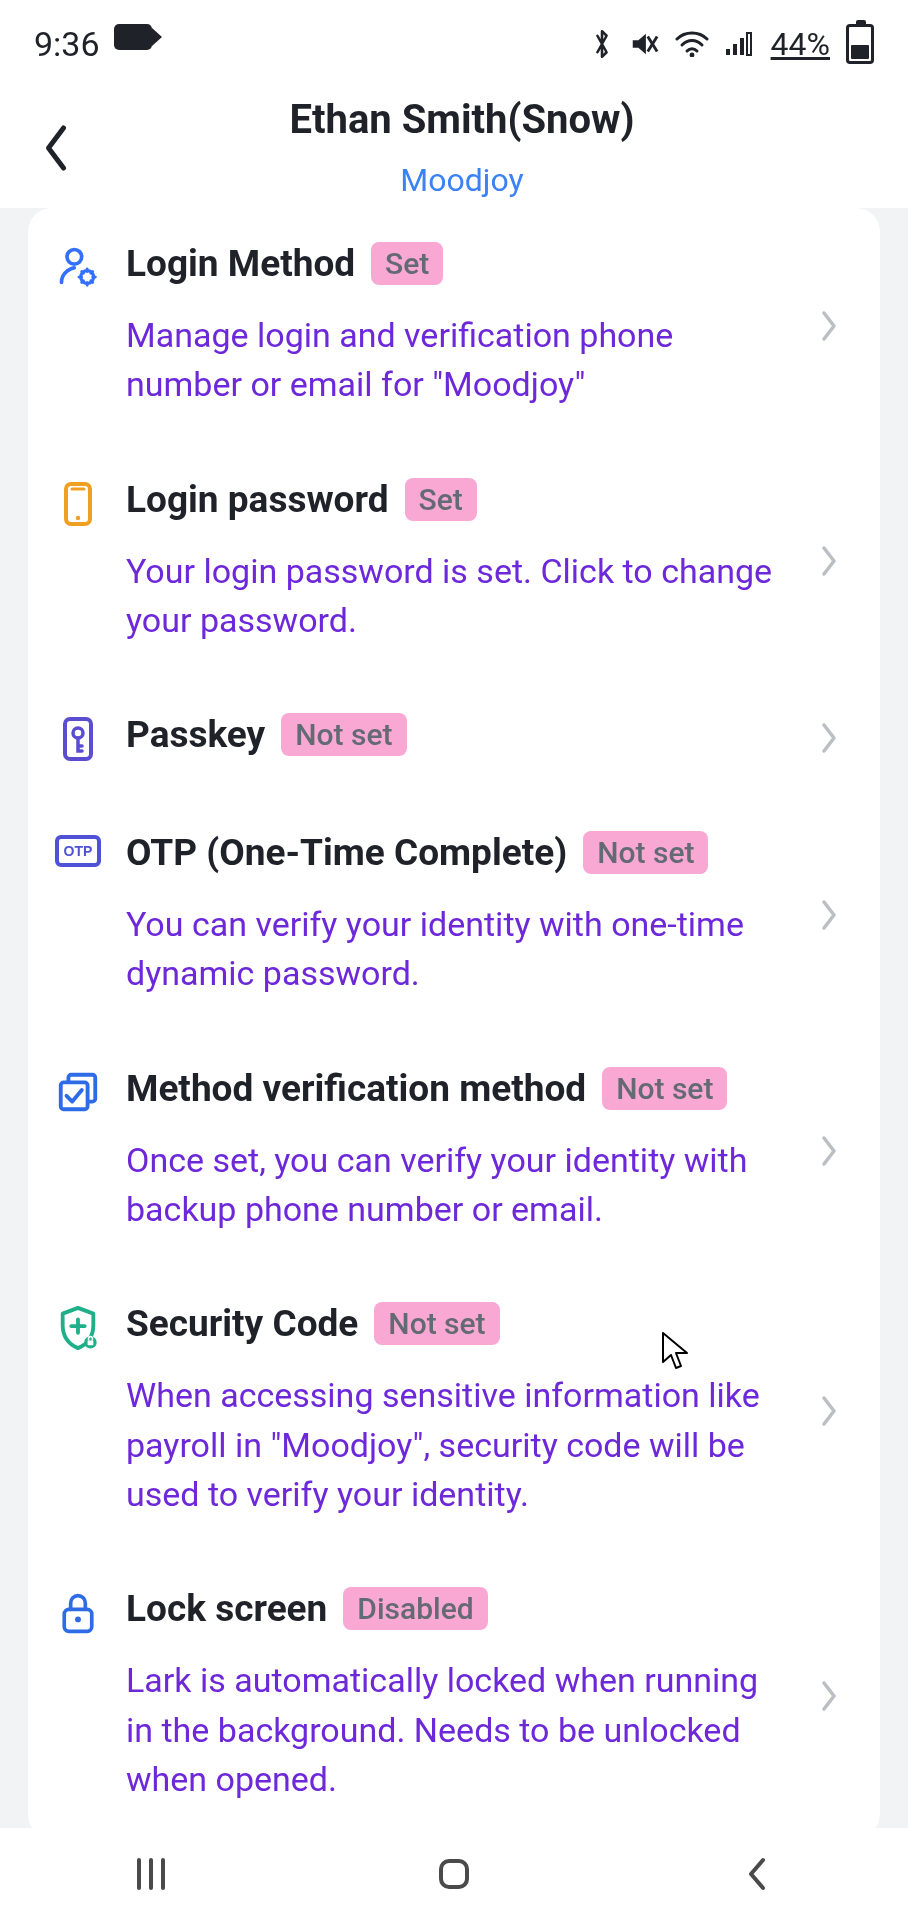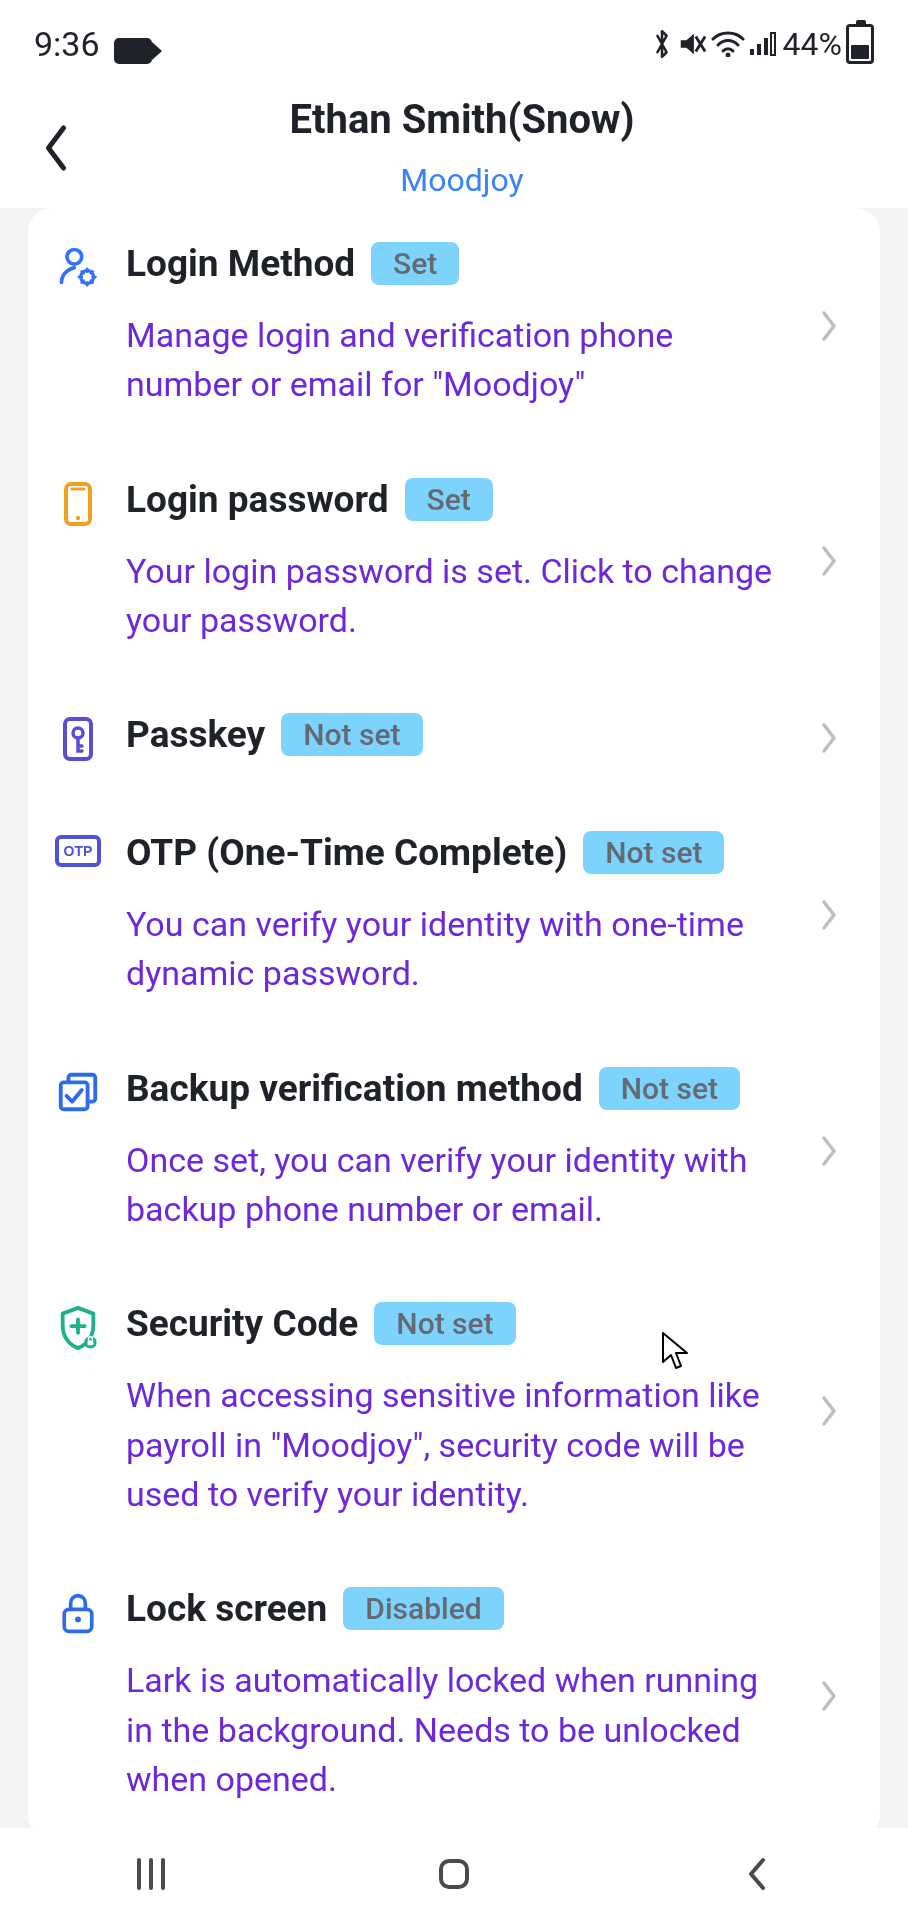--- a/index.html
+++ b/index.html
@@ -1,39 +1,39 @@
 <!DOCTYPE html>
 <html><head>
 <meta charset="utf-8">
 <style>
   * { box-sizing: border-box; margin: 0; padding: 0; }
   html, body { width: 908px; height: 1920px; font-family: -apple-system, "Segoe UI", Roboto, Arial, sans-serif; background:#fff; color:#1f2329; }
   .status-bar { height: 88px; display:flex; align-items:center; justify-content:space-between; padding: 0 34px; font-size: 34px; color:#1f2329; }
-  .status-left { display:flex; align-items:flex-end; gap:14px; }
-  .status-right { display:flex; align-items:center; gap:4px; font-size: 32px; color:#1f2329;}
+  .status-left { display:flex; align-items:flex-start; gap:14px; }
+  .status-right { display:flex; align-items:center; gap:16px; font-size: 32px; color:#1f2329;text-decoration:underline;}
   .cam-icon { width:38px; height:26px; background:#1f2329; border-radius:5px; position:relative; }
   .cam-icon::after { content:""; position:absolute; right:-10px; top:4px; width:0; height:0; border-top:9px solid transparent; border-bottom:9px solid transparent; border-left:10px solid #1f2329; }
   .battery { display:inline-block; width:28px; height:40px; border:3px solid #1f2329; border-radius:4px; position:relative; }
   .battery::before { content:""; position:absolute; top:-7px; left:7px; width:10px; height:5px; background:#1f2329; border-radius:2px 2px 0 0; }
   .battery::after { content:""; position:absolute; bottom:2px; left:2px; right:2px; height:40%; background:#1f2329; border-radius:1px; }
 
   .header { height:120px; display:flex; align-items:center; padding:0 26px; position:relative; border-bottom:1px solid rgba(0,0,0,0); }
   .back-btn { width:60px; height:60px; display:flex; align-items:center; justify-content:center; color:#1f2329; }
   .header-titles { position:absolute; left:16px; right:0; text-align:center; pointer-events:none; }
   .header-title { font-size:40px; font-weight:700; color:#1f2329; }
   .header-sub { font-size:32px; color:#3b82f6; margin-top:18px; }
 
   .page-bg { background:#f2f3f5; padding:0 28px 20px; height: calc(1920px - 88px - 120px - 92px); overflow:hidden; }
   .card { background:#fff; border-radius:24px; padding: 0 0; overflow:hidden; }
   .item { display:flex; align-items:flex-start; padding: 34px 28px 34px 24px; gap:22px; position:relative; }
   .icon-slot { width:56px; flex:0 0 52px; display:flex; justify-content:center; padding-top:2px; }
   .item-body { flex:1 1 auto; padding-right:10px; }
   .title-row { display:flex; align-items:center; flex-wrap:wrap; gap:16px; }
   .item-title { font-size:37px; font-weight:700; color:#1f2329; }
-  .badge { background:#7dd3fc; color:#646a73; font-size:30px; padding:4px 22px; border-radius:8px; font-weight:500; }
+  .badge { background:#f9a8d4; color:#646a73; font-size:30px; padding:4px 14px; border-radius:8px; font-weight:500; }
   .item-desc { font-size:34px; color:#6d28d9; line-height:1.45; margin-top:26px; }
   .chev { flex:0 0 32px; align-self:center; color:#bbbfc4; }
 
   .navbar { height:92px; display:flex; align-items:center; justify-content:space-around; background:#fff; }
   .nav-btn { width:120px; height:60px; display:flex; align-items:center; justify-content:center; color:#555; }
 
   .cursor { position:fixed; left:660px; top:1330px; width:30px; height:40px; pointer-events:none; z-index:9999; }
 
   svg { display:block; }
 </style>
@@ -184,21 +184,21 @@
     <div class="item">
       <div class="icon-slot">
         <svg width="46" height="46" viewBox="0 0 48 48">
             <rect x="14" y="6" width="28" height="28" rx="3" fill="none" stroke="#2e6be6" stroke-width="4"></rect>
             <rect x="6" y="14" width="28" height="28" rx="3" fill="#fff" stroke="#2e6be6" stroke-width="4"></rect>
             <polyline points="12,28 18,34 28,22" fill="none" stroke="#2e6be6" stroke-width="4" stroke-linecap="round" stroke-linejoin="round"></polyline>
           </svg>
       </div>
       <div class="item-body">
         <div class="title-row">
-          <span class="item-title">Backup verification method</span>
+          <span class="item-title">Method verification method</span>
           <span class="badge">Not set</span>
         </div>
         <div class="item-desc">Once set, you can verify your identity with backup phone number or email.</div>
       </div>
       <div class="chev">
         <svg width="20" height="34" viewBox="0 0 20 34">
             <polyline points="4,4 14,17 4,30" fill="none" stroke="#bbbfc4" stroke-width="3.5" stroke-linecap="round" stroke-linejoin="round"></polyline>
           </svg>
       </div>
     </div>

